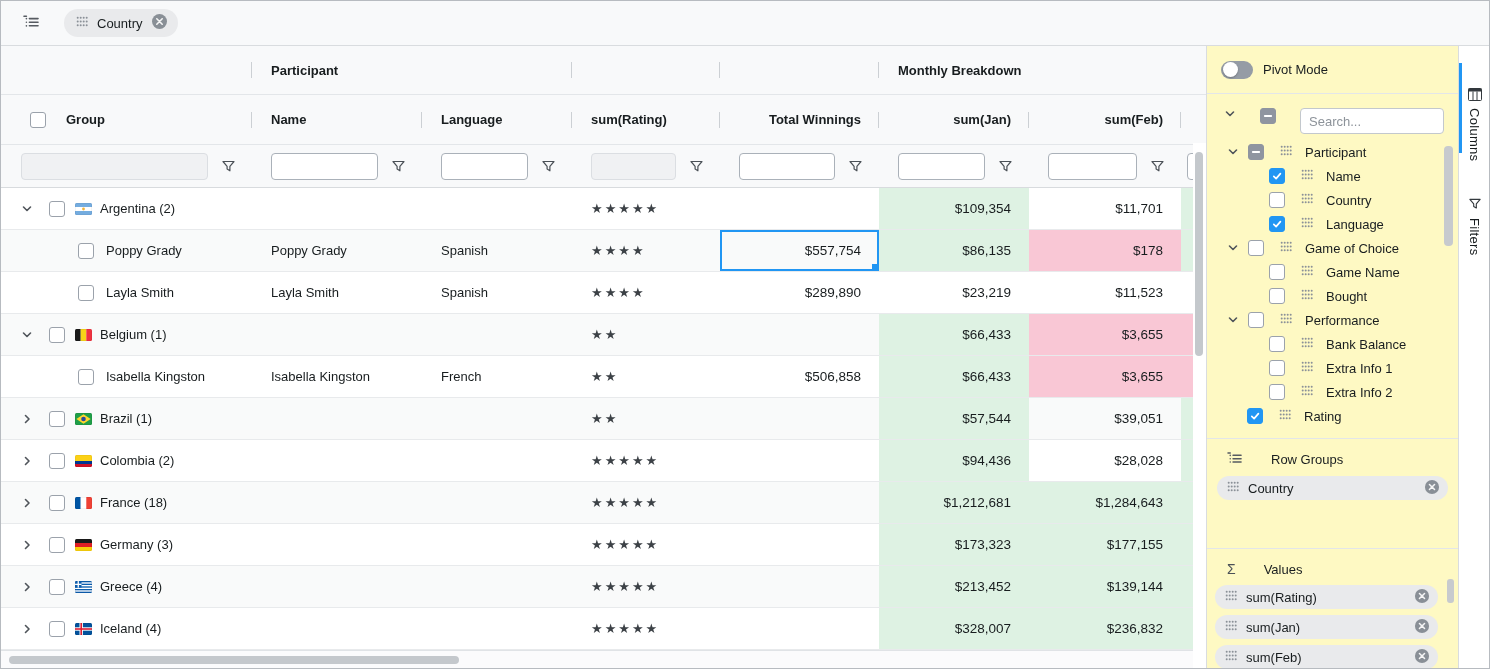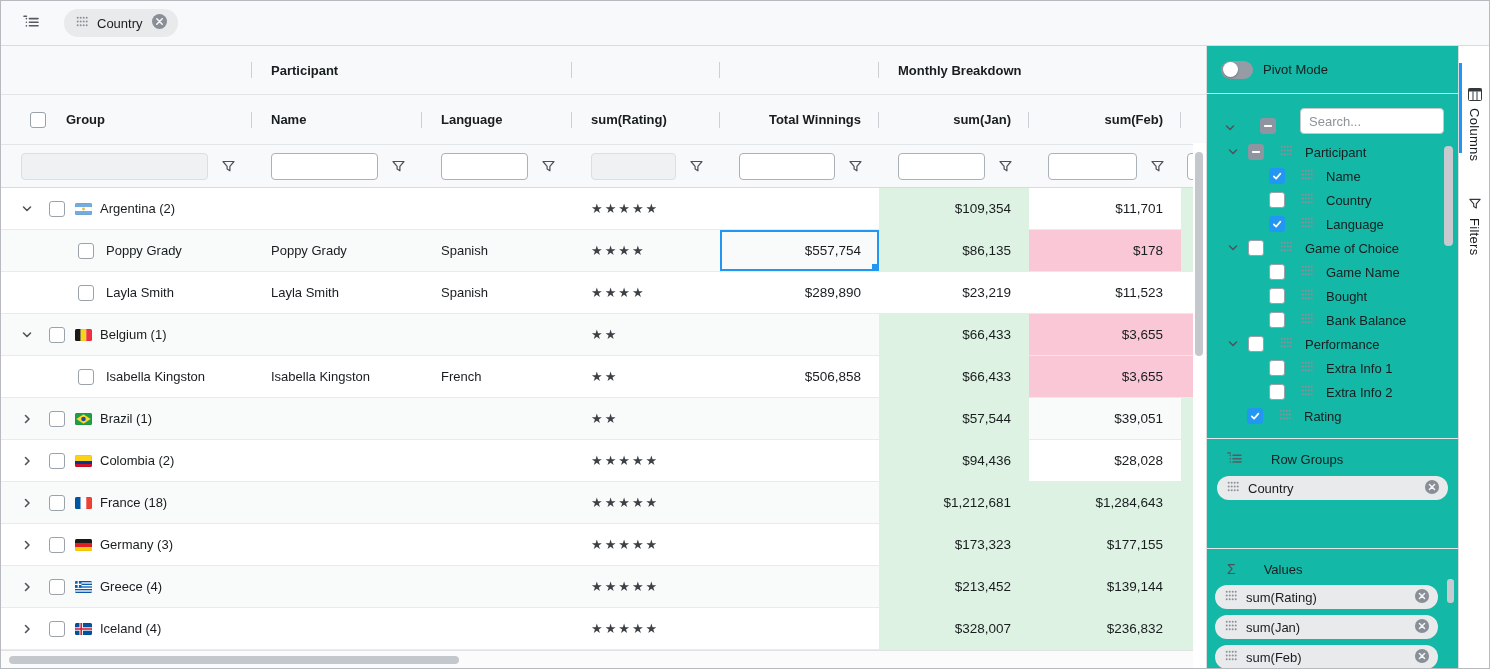--- a/index.html
+++ b/index.html
@@ -58,25 +58,25 @@
   .cb.checked { background:#2196f3; border-color:#2196f3; }
   .cb.indet { background:#8f95a0; border-color:#8f95a0; }
 
   
   .hscroll { position:absolute; left:0; top:604px; width:1192px; height:19px; background:#fbfbfc; border-top:1px solid #e0e3e6; }
   .hscroll .thumb { position:absolute; left:8px; top:5px; width:450px; height:8px; border-radius:4px; background:#c4c8cc; }
   .vscroll { position:absolute; left:1192px; top:142px; width:13px; height:462px; background:#fff; }
   .vscroll .thumb { position:absolute; left:2px; top:9px; width:8px; height:204px; border-radius:4px; background:#c4c8cc; }
 
   
-  .sidebar { position:absolute; left:1205px; top:45px; width:252px; height:624px; background:#14b8a6; border-left:1px solid #d9dcdf; font-size:13px; color:#181d1f; }
+  .sidebar { position:absolute; left:1205px; top:45px; width:252px; height:624px; background:#fef9c3; border-left:1px solid #d9dcdf; font-size:13px; color:#181d1f; }
   .pivot-row { display:flex; align-items:center; height:48px; padding-left:14px; border-bottom:1px solid #e3e6e9; gap:10px; }
   .toggle { position:relative; width:32px; height:18px; border-radius:9px; background:#959ca5; flex:none; }
   .toggle .knob { position:absolute; left:1.5px; top:1.5px; width:15px; height:15px; border-radius:50%; background:#fff; box-shadow:0 1px 2px rgba(0,0,0,.25); }
-  .search-row { display:flex; align-items:flex-end; padding:14px 14px 6px 17px; gap:24px; }
+  .search-row { display:flex; align-items:flex-start; padding:14px 14px 6px 17px; gap:24px; }
   .search-input { flex:1; min-width:0; height:26px; border:1px solid #c3c8cd; border-radius:4px; padding:0 8px; font-size:13px; color:#181d1f; outline:none; }
   .search-input::placeholder { color:#8d939a; }
   .tree { padding-bottom:10px; border-bottom:1px solid #e3e6e9; }
   .tree-row { display:flex; align-items:center; height:24px; }
   .tree-row.lvl0 { padding-left:20px; }
   .tree-row.lvl0 .chev { margin-right:9px; }
   .tree-row.leafroot { padding-left:40px; }
   .tree-row.lvl1 { padding-left:62px; }
   .tree-row .cb { margin-right:16px; }
   .tree-row .grip { margin-right:12px; flex:none; }
@@ -703,58 +703,58 @@
               <circle cx="4.7" cy="6.5" r="1"></circle>
               <circle cx="7.7" cy="6.5" r="1"></circle>
               <circle cx="10.7" cy="6.5" r="1"></circle>
               <circle cx="1.7" cy="10.3" r="1"></circle>
               <circle cx="4.7" cy="10.3" r="1"></circle>
               <circle cx="7.7" cy="10.3" r="1"></circle>
               <circle cx="10.7" cy="10.3" r="1"></circle>
             </svg></span>
           <span>Bought</span>
         </div>
-        <div class="tree-row lvl1">
-          <span class="cb unchecked"></span>
-          <span class="grip"><svg width="13" height="13" viewBox="0 0 13 13" fill="#8b9198">
-              <circle cx="1.7" cy="2.7" r="1"></circle>
-              <circle cx="4.7" cy="2.7" r="1"></circle>
-              <circle cx="7.7" cy="2.7" r="1"></circle>
-              <circle cx="10.7" cy="2.7" r="1"></circle>
-              <circle cx="1.7" cy="6.5" r="1"></circle>
-              <circle cx="4.7" cy="6.5" r="1"></circle>
-              <circle cx="7.7" cy="6.5" r="1"></circle>
-              <circle cx="10.7" cy="6.5" r="1"></circle>
-              <circle cx="1.7" cy="10.3" r="1"></circle>
-              <circle cx="4.7" cy="10.3" r="1"></circle>
-              <circle cx="7.7" cy="10.3" r="1"></circle>
-              <circle cx="10.7" cy="10.3" r="1"></circle>
-            </svg></span>
-          <span>Bank Balance</span>
-        </div>
         <div class="tree-row lvl0">
           <svg class="chev" width="12" height="12" viewBox="0 0 12 12">
             <polyline points="2.5,4 6,7.5 9.5,4" fill="none" stroke="#50555b" stroke-width="1.6" stroke-linecap="round" stroke-linejoin="round"></polyline>
           </svg>
           <span class="cb unchecked"></span>
           <span class="grip"><svg width="13" height="13" viewBox="0 0 13 13" fill="#8b9198">
               <circle cx="1.7" cy="2.7" r="1"></circle>
               <circle cx="4.7" cy="2.7" r="1"></circle>
               <circle cx="7.7" cy="2.7" r="1"></circle>
               <circle cx="10.7" cy="2.7" r="1"></circle>
               <circle cx="1.7" cy="6.5" r="1"></circle>
               <circle cx="4.7" cy="6.5" r="1"></circle>
               <circle cx="7.7" cy="6.5" r="1"></circle>
               <circle cx="10.7" cy="6.5" r="1"></circle>
               <circle cx="1.7" cy="10.3" r="1"></circle>
               <circle cx="4.7" cy="10.3" r="1"></circle>
               <circle cx="7.7" cy="10.3" r="1"></circle>
               <circle cx="10.7" cy="10.3" r="1"></circle>
             </svg></span>
           <span>Performance</span>
+        </div>
+        <div class="tree-row lvl1">
+          <span class="cb unchecked"></span>
+          <span class="grip"><svg width="13" height="13" viewBox="0 0 13 13" fill="#8b9198">
+              <circle cx="1.7" cy="2.7" r="1"></circle>
+              <circle cx="4.7" cy="2.7" r="1"></circle>
+              <circle cx="7.7" cy="2.7" r="1"></circle>
+              <circle cx="10.7" cy="2.7" r="1"></circle>
+              <circle cx="1.7" cy="6.5" r="1"></circle>
+              <circle cx="4.7" cy="6.5" r="1"></circle>
+              <circle cx="7.7" cy="6.5" r="1"></circle>
+              <circle cx="10.7" cy="6.5" r="1"></circle>
+              <circle cx="1.7" cy="10.3" r="1"></circle>
+              <circle cx="4.7" cy="10.3" r="1"></circle>
+              <circle cx="7.7" cy="10.3" r="1"></circle>
+              <circle cx="10.7" cy="10.3" r="1"></circle>
+            </svg></span>
+          <span>Bank Balance</span>
         </div>
         <div class="tree-row lvl1">
           <span class="cb unchecked"></span>
           <span class="grip"><svg width="13" height="13" viewBox="0 0 13 13" fill="#8b9198">
               <circle cx="1.7" cy="2.7" r="1"></circle>
               <circle cx="4.7" cy="2.7" r="1"></circle>
               <circle cx="7.7" cy="2.7" r="1"></circle>
               <circle cx="10.7" cy="2.7" r="1"></circle>
               <circle cx="1.7" cy="6.5" r="1"></circle>
               <circle cx="4.7" cy="6.5" r="1"></circle>

